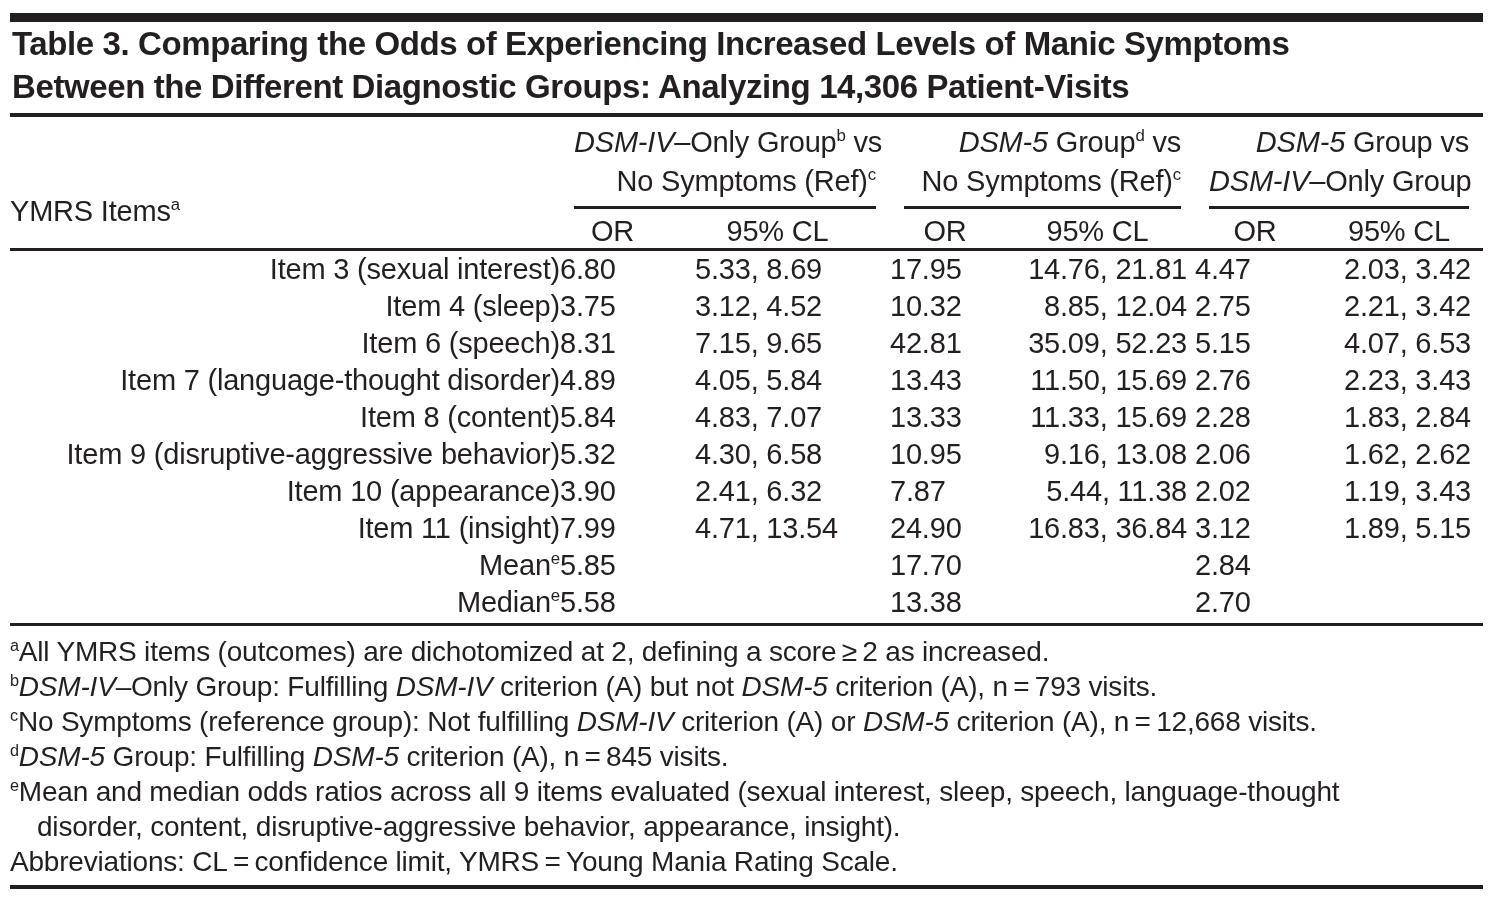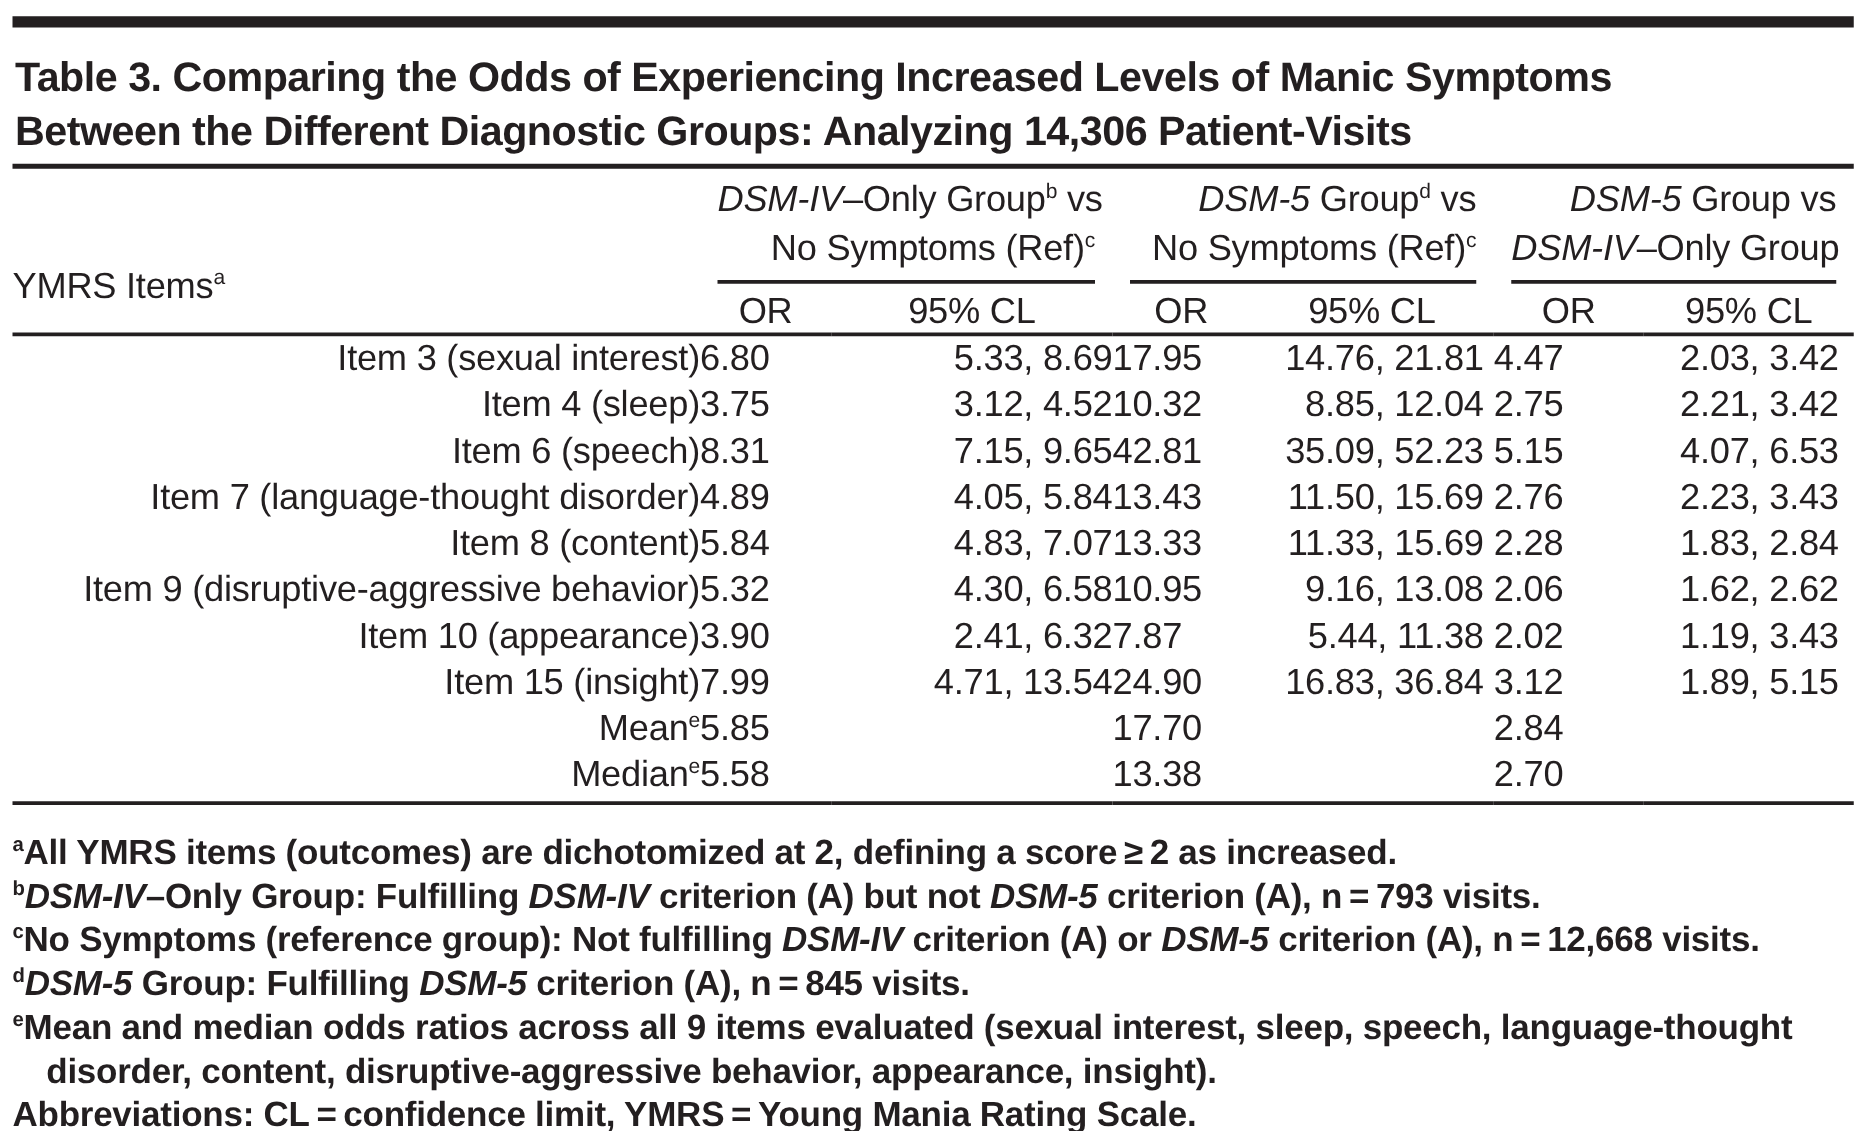--- a/index.html
+++ b/index.html
@@ -21,21 +21,21 @@
   .top-bar {
     width: 100%;
     height: 9px;
     background: #231f20;
   }
   .title {
     font-size: 33px;
     font-weight: bold;
     line-height: 43px;
     letter-spacing: -0.4px;
-    margin: 18px 0 5px 2px;
+    margin: 0 0 5px 2px;
   }
   .title-rule {
     width: 100%;
     height: 4px;
     background: #231f20;
   }
   table {
     border-collapse: collapse;
     table-layout: fixed;
     width: 1473px;
@@ -64,36 +64,35 @@
   }
   tr.measure-row th {
     padding-top: 6px;
     padding-bottom: 0;
     border-bottom: 3px solid #231f20;
     text-align: center;
   }
   tbody td { height: 37px; }
   td.lbl { text-align: right; }
   td.or  { text-align: left; padding-right: 8px; }
-  td.cl1 { text-align: right;  padding-left: 30px; }
+  td.cl1 { text-align: left;  padding-left: 30px; }
   td.cl2 { text-align: right; padding-right: 8px; }
   td.cl3 { text-align: right; padding-right: 12px; }
   tbody tr:last-child td { border-bottom: 3px solid #231f20; padding-bottom: 2px; }
   sup {
     font-size: 58%;
     line-height: 0;
     vertical-align: super;
   }
   .it { font-style: italic; }
   .footnotes {
-    padding-top: 20px;
+    padding-top: 8px;
     font-size: 28px;
     line-height: 35px;
     letter-spacing: -0.2px;
-    font-weight: bold;
   }
   .footnote { padding-left: 27px; text-indent: -27px; }
   .fn-cont  { padding-left: 27px; }
   .bottom-rule {
     width: 100%;
     height: 4px;
     background: #231f20;
     margin-top: 6px;
   }
 </style>
@@ -212,21 +211,21 @@
       <tr>
         <td class="lbl"><span>Item 10 (appearance)</span><sup></sup></td>
         <td class="or">3.90</td>
         <td class="cl1">2.41, 6.32</td>
         <td class="or">7.87</td>
         <td class="cl2">5.44, 11.38</td>
         <td class="or">2.02</td>
         <td class="cl3">1.19, 3.43</td>
       </tr>
       <tr>
-        <td class="lbl"><span>Item 15 (insight)</span><sup></sup></td>
+        <td class="lbl"><span>Item 11 (insight)</span><sup></sup></td>
         <td class="or">7.99</td>
         <td class="cl1">4.71, 13.54</td>
         <td class="or">24.90</td>
         <td class="cl2">16.83, 36.84</td>
         <td class="or">3.12</td>
         <td class="cl3">1.89, 5.15</td>
       </tr>
       <tr>
         <td class="lbl"><span>Mean</span><sup>e</sup></td>
         <td class="or">5.85</td>

